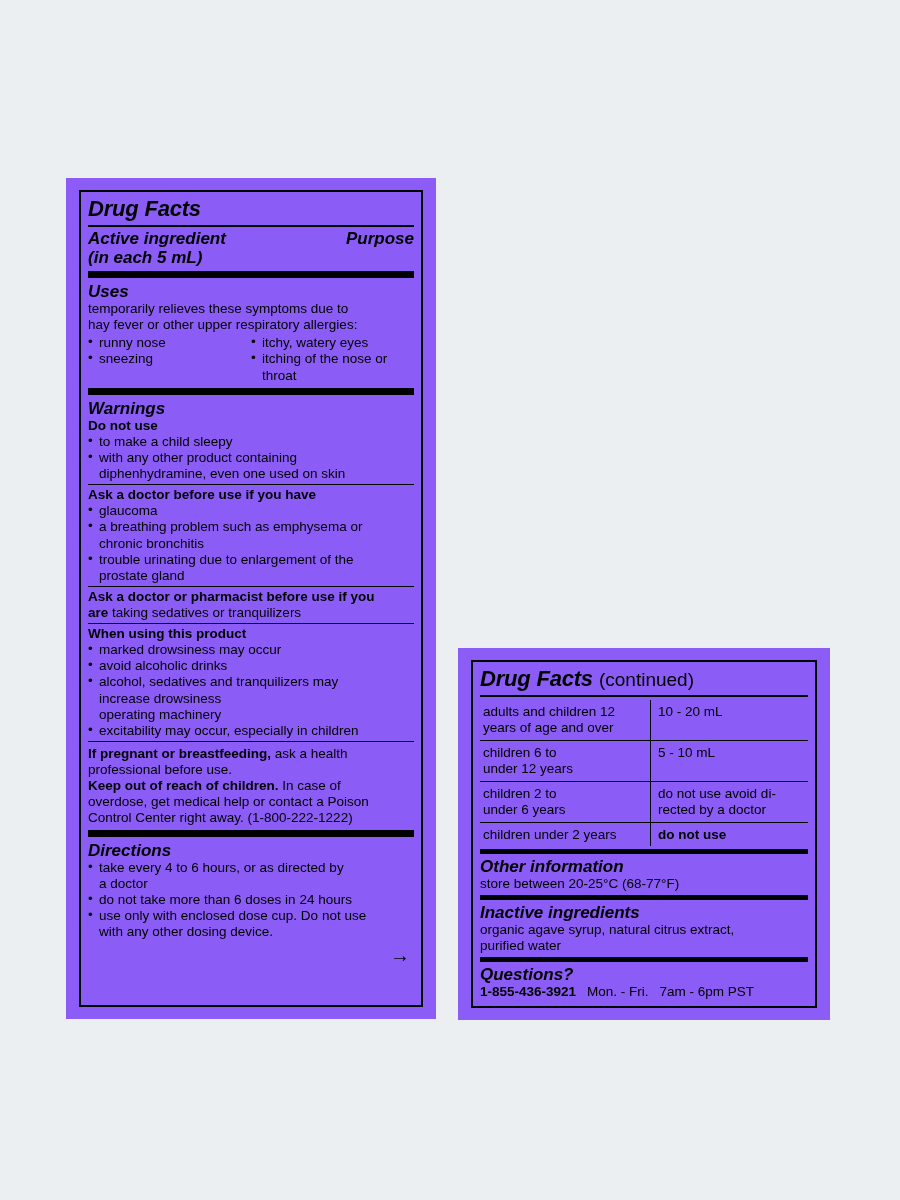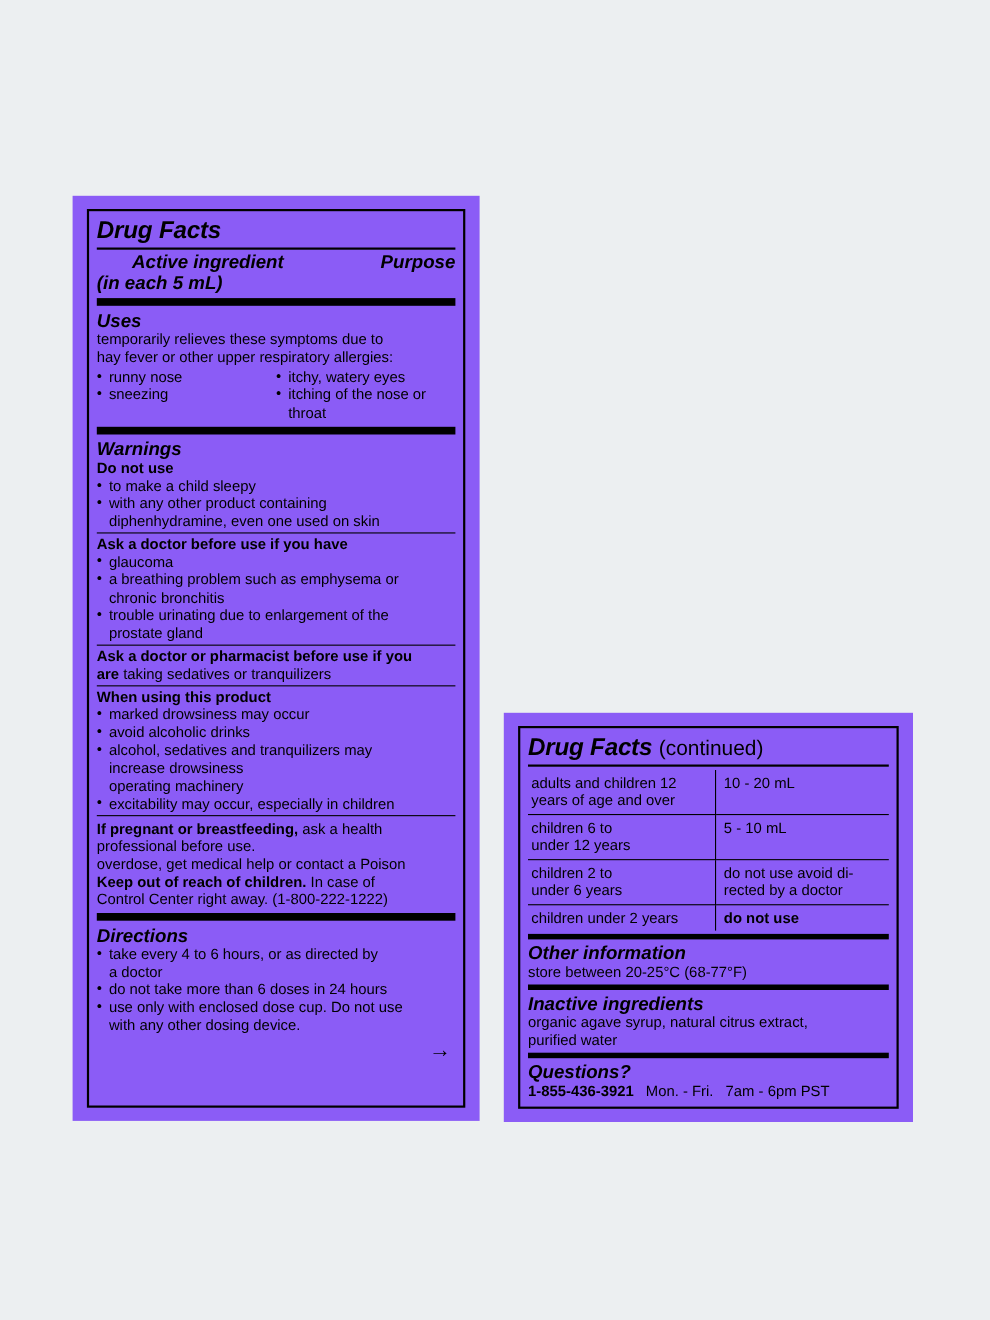--- a/index.html
+++ b/index.html
@@ -83,21 +83,21 @@
   }
   .body-txt {
     font-size: 13.5px;
     line-height: 1.18;
   }
   .purpose-row {
     display: flex;
     justify-content: space-between;
     align-items: baseline;
   }
-  .ai-label { font-size: 17px; font-weight: bold; font-style: italic; line-height: 1.1; margin-left: 32px;}
+  .ai-label { font-size: 17px; font-weight: bold; font-style: italic; line-height: 1.1;}
   .ai-sub { font-size: 17px; font-weight: bold; font-style: italic; line-height: 1.1;}
 
   ul.bl {
     margin: 0;
     padding: 0;
     list-style: none;
   }
   ul.bl li {
     font-size: 13.5px;
     line-height: 1.2;
@@ -221,24 +221,24 @@
       <li class="cont">increase drowsiness</li>
       <li class="cont">operating machinery</li>
       <li>excitability may occur, especially in children</li>
     </ul>
     <div class="rule-thin"></div>
 
     <div class="body-txt mt2">
       <span class="bold">If pregnant or breastfeeding,</span><span> ask a health</span>
     </div>
     <div class="body-txt">professional before use.</div>
-    <div class="body-txt">overdose, get medical help or contact a Poison</div>
     <div class="body-txt">
       <span class="bold">Keep out of reach of children.</span><span> In case of</span>
     </div>
+    <div class="body-txt">overdose, get medical help or contact a Poison</div>
     <div class="body-txt">Control Center right away. (1-800-222-1222)</div>
 
     <div class="rule-thick"></div>
 
     <div class="sec-head">Directions</div>
     <ul class="bl mt2">
       <li>take every 4 to 6 hours, or as directed by</li>
       <li class="cont">a doctor</li>
       <li>do not take more than 6 doses in 24 hours</li>
       <li>use only with enclosed dose cup. Do not use</li>

